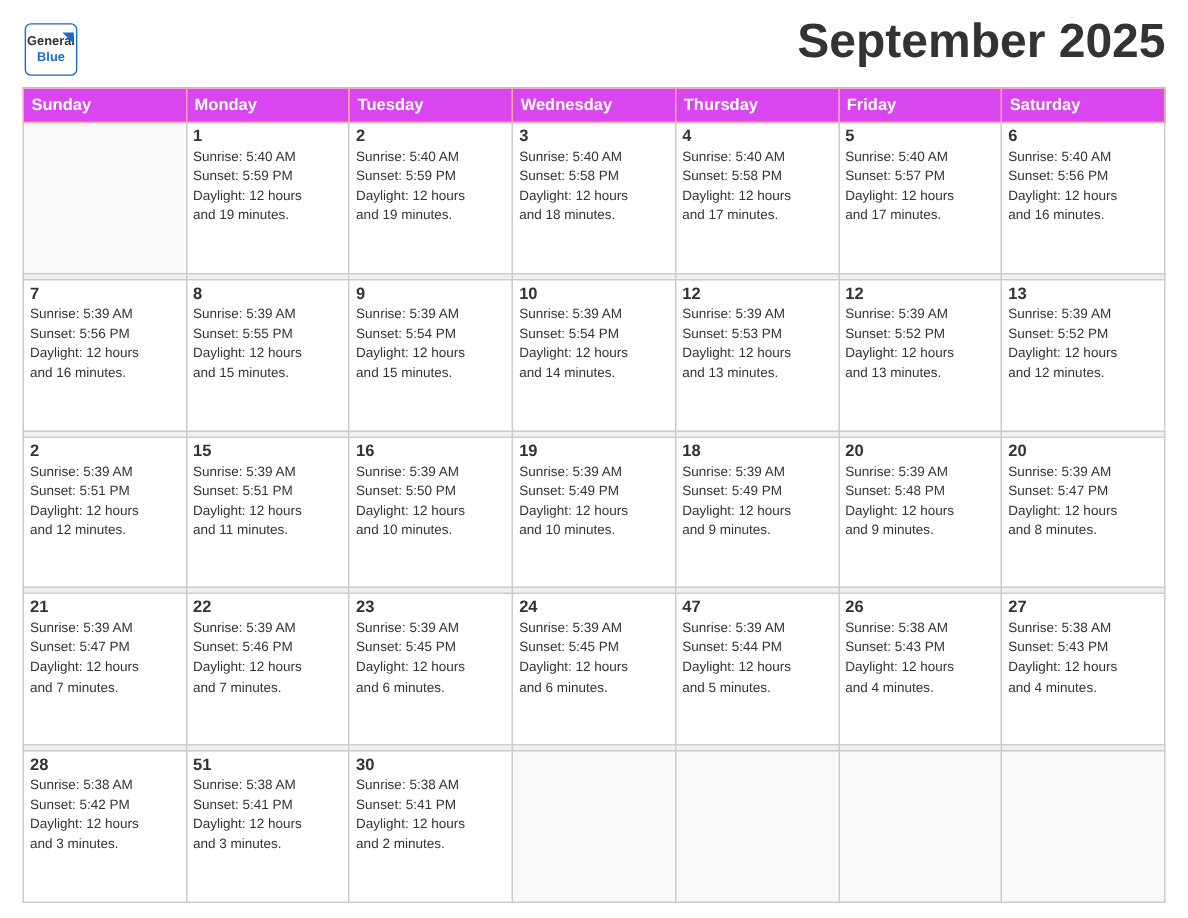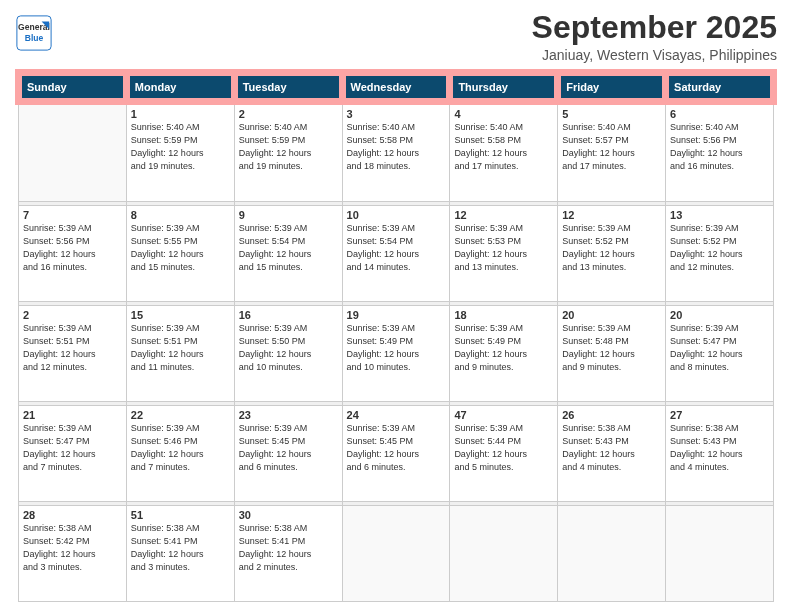--- a/index.html
+++ b/index.html
@@ -27,48 +27,48 @@
       display: flex;
       align-items: center;
       gap: 4px;
       margin-top: 4px;
     }
     .logo-icon {
       width: 38px;
       height: 38px;
     }
     .title-block {
-      text-align: right;
+      text-align: center;
     }
     .main-title {
       font-size: 32px;
       font-weight: bold;
       color: #333;
       line-height: 1.1;
     }
     .subtitle {
       font-size: 14px;
       color: #555;
       margin-top: 2px;
     }
     .calendar {
       flex: 1;
       border: 1px solid #ccc;
       border-collapse: collapse;
       width: 100%;
       font-size: 9.5px;
     }
     .calendar-header-row th {
-      background: #0c4a6e;
+      background: #d946ef;
       color: #fff;
       text-align: left;
       padding: 5px 5px;
       font-size: 11px;
       font-weight: bold;
-      border: 7px solid #fca5a5;
+      border: 1px solid #fca5a5;
     }
     .calendar td {
       border: 1px solid #ccc;
       vertical-align: top;
       padding: 3px 4px;
       width: calc(100% / 7);
     }
     .day-num {
       font-weight: bold;
       font-size: 11px;
@@ -103,21 +103,20 @@
     <div class="logo">
       <svg class="logo-icon" viewBox="0 0 40 40">
         <rect x="2" y="2" width="36" height="36" rx="4" fill="#fff" stroke="#1a6fc4" stroke-width="1"></rect>
         <text x="20" y="17" text-anchor="middle" font-size="9" font-weight="bold" fill="#333">General</text>
         <text x="20" y="28" text-anchor="middle" font-size="9" font-weight="bold" fill="#1a6fc4">Blue</text>
         <polygon points="28,8 36,8 36,16" fill="#1a6fc4"></polygon>
       </svg>
     </div>
     <div class="title-block">
       <div class="main-title">September 2025</div>
-      <div class="subtitle">Janiuay, Western Visayas, Philippines</div>
     </div>
   </div>
 
   <table class="calendar">
     <thead>
       <tr class="calendar-header-row">
       <th>Sunday</th>
           <th>Monday</th>
           <th>Tuesday</th>
           <th>Wednesday</th>

